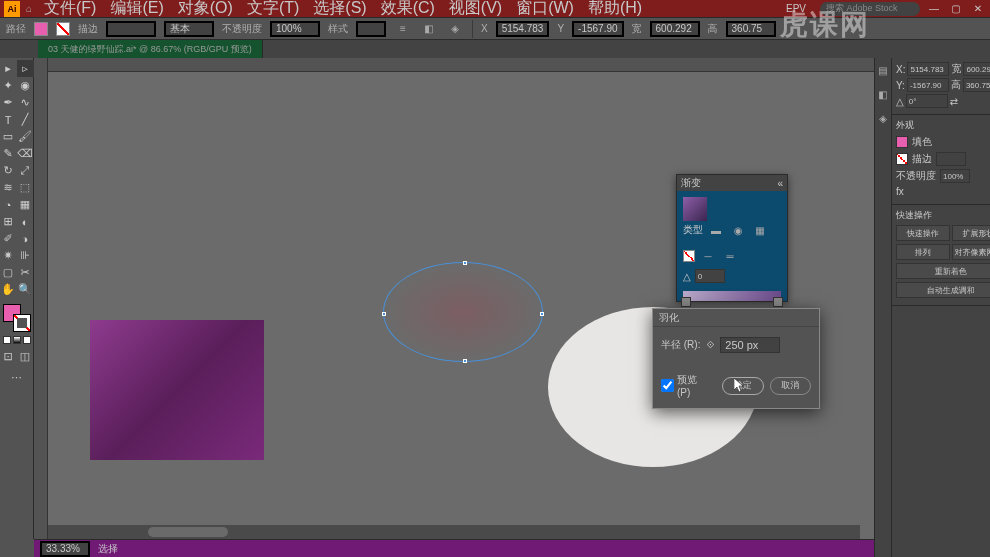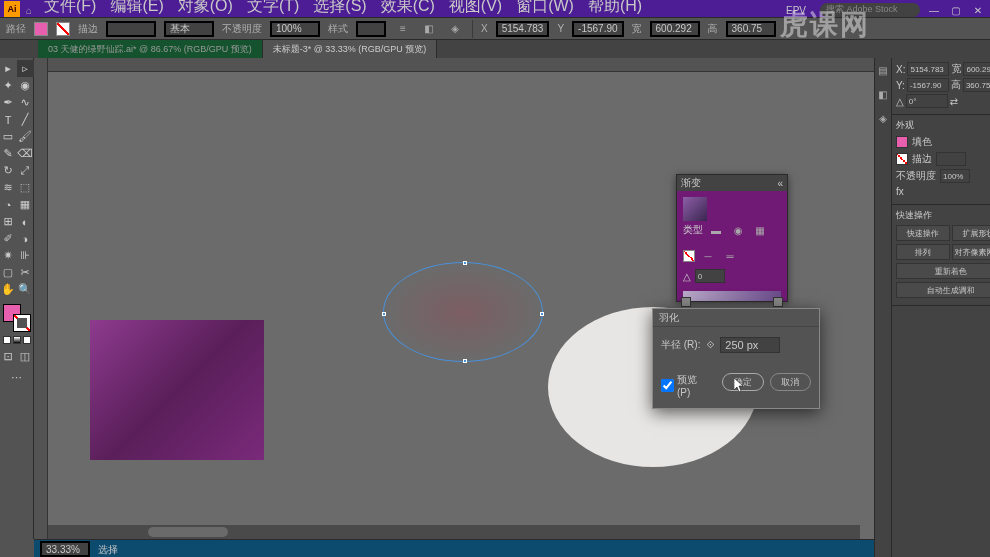--- a/index.html
+++ b/index.html
@@ -1,17 +1,17 @@
 <!DOCTYPE html>
 <html><head>
 <meta charset="utf-8">
 <style>
 *{margin:0;padding:0;box-sizing:border-box;font-family:"Microsoft YaHei",sans-serif;font-size:10px;color:#c8c8c8;user-select:none}
 body{width:990px;height:557px;background:#535353;overflow:hidden;position:relative}
-.menubar{height:18px;background:#4c1d95;display:flex;align-items:flex-end;padding:0 4px;gap:2px;border-bottom:1px solid #2a2a2a}
+.menubar{height:18px;background:#7f1d1d;display:flex;align-items:center;padding:0 4px;gap:2px;border-bottom:1px solid #2a2a2a}
 .menubar .logo{width:16px;height:16px;background:#ff9a00;color:#330000;display:flex;align-items:center;justify-content:center;font-weight:bold;font-size:9px}
 .menubar .home{width:14px;height:14px;display:flex;align-items:center;justify-content:center}
 .menubar .menu-item{padding:0 6px;cursor:pointer;font-size:16px}
 .menubar .right{margin-left:auto;display:flex;align-items:center;gap:6px}
 .menubar .workspace{padding:0 8px}
 .menubar .search{width:100px;height:14px;background:#424242;border-radius:7px;padding:0 6px;font-size:9px;color:#888}
 .winbtn{width:16px;height:14px;display:flex;align-items:center;justify-content:center;cursor:pointer}
 .optbar{height:22px;background:#535353;display:flex;align-items:center;padding:0 6px;gap:8px;border-bottom:1px solid #2a2a2a;font-size:9px}
 .swatch{width:14px;height:14px;background:#e85fb0;border:1px solid #888}
 .swatch.none{background:#fff;position:relative}
@@ -47,39 +47,39 @@
 .dock-ic{width:16px;height:16px;display:flex;align-items:center;justify-content:center;cursor:pointer;color:#aaa}
 .panels{flex:1;display:flex;flex-direction:column}
 .panel{border-bottom:1px solid #2a2a2a;padding:4px;font-size:9px}
 .panel .hdr{color:#ccc;font-size:9px;margin-bottom:3px}
 .xf-row{display:flex;align-items:center;gap:2px;margin-bottom:2px}
 .xf-field{width:42px;height:14px;background:#424242;border:1px solid #333;padding:0 2px;font-size:8px;display:flex;align-items:center}
 .appear-row{display:flex;align-items:center;gap:4px;margin-bottom:3px}
 .appear-sw{width:12px;height:12px;border:1px solid #333}
 .quick-row{display:flex;gap:2px;margin-bottom:3px}
 .quick-btn{flex:1;height:16px;background:#4a4a4a;border:1px solid #333;display:flex;align-items:center;justify-content:center;font-size:8px;cursor:pointer}
-.gradient-panel{position:absolute;left:676px;top:174px;width:112px;height:128px;background:#701a75;border:1px solid #2a2a2a;box-shadow:0 2px 8px rgba(0,0,0,0.5)}
+.gradient-panel{position:absolute;left:676px;top:174px;width:112px;height:128px;background:#0c4a6e;border:1px solid #2a2a2a;box-shadow:0 2px 8px rgba(0,0,0,0.5)}
 .gradient-panel .gp-hdr{height:16px;background:#434343;display:flex;align-items:center;padding:0 4px;font-size:9px;justify-content:space-between}
 .gradient-panel .gp-body{padding:6px;font-size:9px}
 .gp-preview{width:24px;height:24px;background:linear-gradient(135deg,#8e5fa8,#3a2550);float:left;margin-right:6px}
 .gp-row{display:flex;align-items:center;gap:4px;margin-bottom:4px;clear:both}
 .gp-slider{width:100%;height:10px;background:linear-gradient(90deg,#b8a8c8,#6a4a8a);margin-top:8px;position:relative}
 .gp-slider::before,.gp-slider::after{content:"";position:absolute;bottom:-6px;width:8px;height:8px;background:#888;border:1px solid #333}
 .gp-slider::before{left:-2px}
 .gp-slider::after{right:-2px}
 .dialog{position:absolute;left:652px;top:308px;width:168px;background:#535353;border:1px solid #888;box-shadow:0 4px 16px rgba(0,0,0,0.6)}
 .dialog .dlg-title{height:18px;background:#535353;padding:0 6px;display:flex;align-items:center;font-size:10px;border-bottom:1px solid #444}
 .dialog .dlg-body{padding:10px 8px}
 .dlg-row{display:flex;align-items:center;gap:6px;margin-bottom:10px}
 .dlg-input{width:60px;height:16px;background:#424242;border:1px solid #333;padding:0 4px;font-size:11px}
-.dlg-footer{display:flex;align-items:flex-start;gap:6px;padding:0 8px 10px}
+.dlg-footer{display:flex;align-items:center;gap:6px;padding:0 8px 10px}
 .dlg-cb{display:flex;align-items:center;gap:3px;font-size:9px}
 .dlg-btn{width:44px;height:18px;border:1px solid #888;border-radius:9px;display:flex;align-items:center;justify-content:center;font-size:9px;cursor:pointer;background:#535353}
 .dlg-btn.primary{border-color:#aaa}
-.statusbar{position:absolute;bottom:0;left:34px;right:116px;height:18px;background:#0c4a6e;border-top:1px solid #2a2a2a;display:flex;align-items:flex-end;padding:0 6px;font-size:9px;gap:8px}
+.statusbar{position:absolute;bottom:0;left:34px;right:116px;height:18px;background:#701a75;border-top:1px solid #2a2a2a;display:flex;align-items:center;padding:0 6px;font-size:9px;gap:8px}
 .scroll-h{position:absolute;bottom:18px;left:48px;right:130px;height:14px;background:#4a4a4a}
 .scroll-h .thumb{position:absolute;left:100px;width:80px;top:2px;bottom:2px;background:#6a6a6a;border-radius:5px}
 .watermark{position:absolute;top:6px;right:120px;font-size:28px;color:rgba(255,255,255,0.45);font-weight:bold;letter-spacing:2px;pointer-events:none}
 .cursor{position:absolute;left:734px;top:378px;width:12px;height:16px;pointer-events:none}
 </style>
 </head>
 <body>
 
 <div class="menubar">
   <div class="logo">Ai</div>
@@ -122,21 +122,20 @@
   <span class="opt-label">Y</span>
   <div class="opt-field">-1567.90</div>
   <span class="opt-label">宽</span>
   <div class="opt-field">600.292</div>
   <span class="opt-label">高</span>
   <div class="opt-field">360.75</div>
 </div>
 
 <div class="tabbar">
   <div class="tab">03 天健的绿野仙踪.ai* @ 86.67% (RGB/GPU 预览)</div>
-  <div class="tab active">未标题-3* @ 33.33% (RGB/GPU 预览)</div>
 </div>
 
 <div class="toolbox">
   <div class="tool-row">
       <div class="tool">▸</div>
       <div class="tool sel">▹</div>
     </div>
   <div class="tool-row">
       <div class="tool">✦</div>
       <div class="tool">◉</div>

